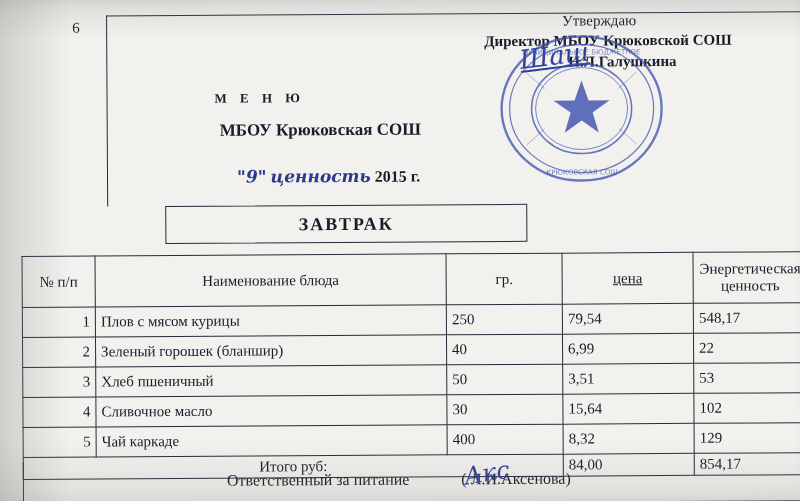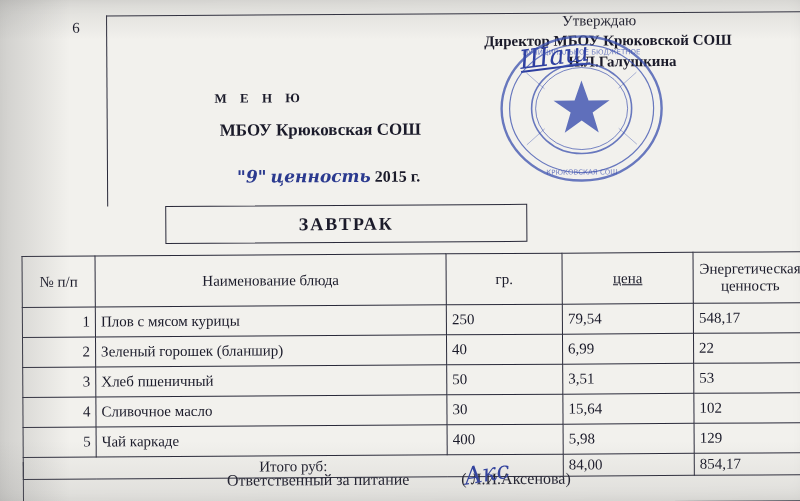--- a/index.html
+++ b/index.html
@@ -300,21 +300,21 @@
           <td class="num">4</td>
           <td class="name">Сливочное масло</td>
           <td class="gr">30</td>
           <td class="price">15,64</td>
           <td class="energy">102</td>
         </tr>
         <tr>
           <td class="num">5</td>
           <td class="name">Чай каркаде</td>
           <td class="gr">400</td>
-          <td class="price">5,98</td>
+          <td class="price">8,32</td>
           <td class="energy">129</td>
         </tr>
         <tr>
           <td class="total-label" colspan="3">Итого руб:</td>
           <td class="price">84,00</td>
           <td class="energy">854,17</td>
         </tr>
       </tbody>
     </table>
 

